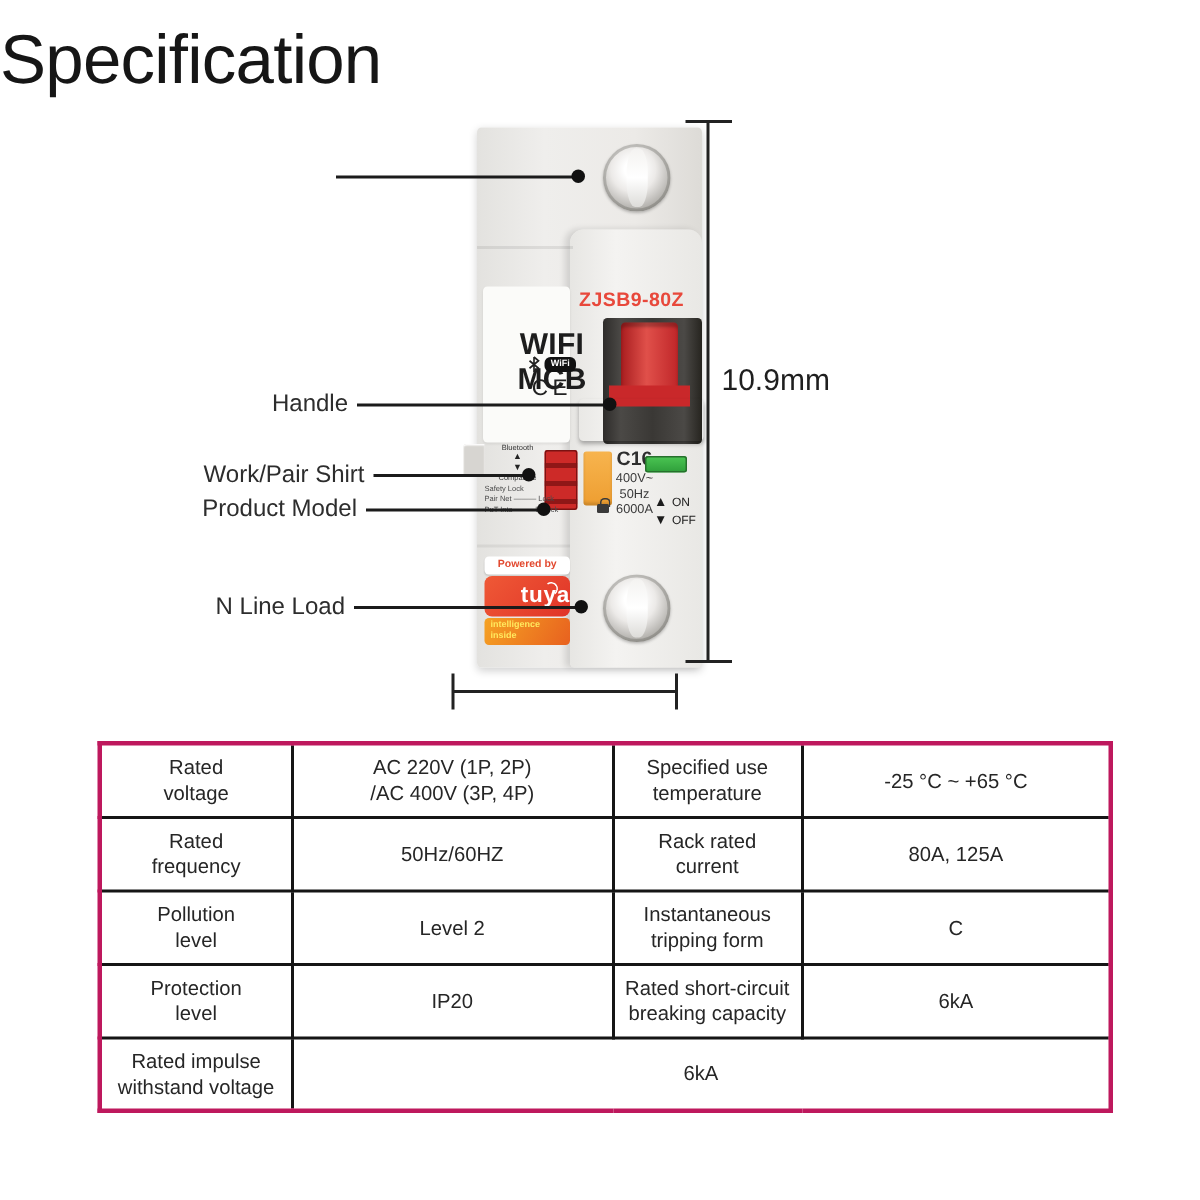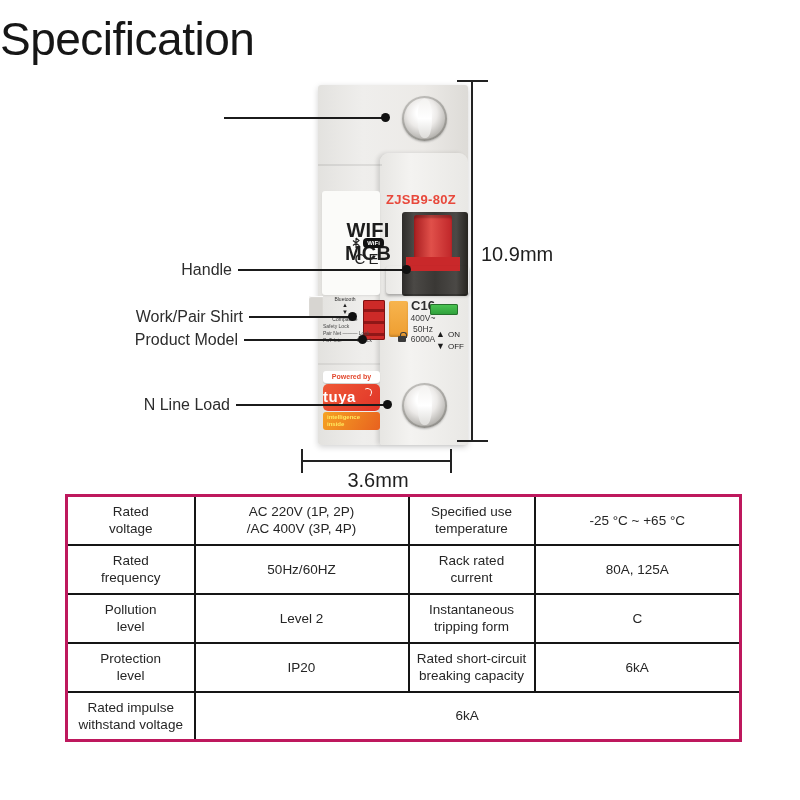--- a/index.html
+++ b/index.html
@@ -77,21 +77,21 @@
            background:linear-gradient(180deg,#4cc653,#2e9e3a); box-shadow:inset 0 0 0 1px #26702c; }
   .onoff { position:absolute; left:118px; top:243px; color:#1c1c1c; }
   .onoff .row { display:flex; align-items:center; gap:3px; height:12px; }
   .onoff .arr { font-size:9px; }
   .onoff .lab { font-size:8px; font-weight:normal; }
 
   .tuya { position:absolute; left:5px; top:286px; width:57px; }
   .tuya .pb { background:#fff; border-radius:3px; text-align:center; font-size:7px; font-weight:bold;
            color:#e2482e; line-height:12px; box-shadow:0 1px 1px rgba(0,0,0,.12); }
   .tuya .main { position:relative; margin-top:1px; background:linear-gradient(135deg,#ef5936,#e03428);
-           border-radius:5px; height:27px; text-align:left; color:#fff; font-size:15px;
+           border-radius:5px; height:27px; text-align:right; color:#fff; font-size:15px;
            font-weight:bold; line-height:26px; letter-spacing:.5px; }
   .tuya .arc { position:absolute; right:8px; top:4px; width:8px; height:8px; }
   .tuya .arc::before { content:""; position:absolute; right:0; top:0; width:7px; height:7px;
            border:1.4px solid #fff; border-left-color:transparent; border-bottom-color:transparent;
            border-radius:50%; transform:rotate(8deg); }
   .tuya .strip { margin-top:1px; background:linear-gradient(120deg,#f5a223,#e8611f); border-radius:3px;
            text-align:left; padding:2px 4px; font-size:6px; line-height:7px; font-weight:bold; color:#ffe95e; }
 
   
   .callout-label { position:absolute; font-size:16px; color:#2d2d2d; }
@@ -206,21 +206,20 @@
   <div class="cdot" style="left:383px; top:400px;"></div>
 
   <div class="dim" style="left:471px; top:81px; width:2px; height:361px;"></div>
   <div class="dim" style="left:457px; top:80px; width:31px; height:2px;"></div>
   <div class="dim" style="left:457px; top:440px; width:31px; height:2px;"></div>
   <div class="dim-text" style="left:481px; top:243px;text-align:center;">10.9mm</div>
 
   <div class="dim" style="left:302px; top:460px; width:150px; height:2px;"></div>
   <div class="dim" style="left:301px; top:449px; width:2px; height:24px;"></div>
   <div class="dim" style="left:450px; top:449px; width:2px; height:24px;"></div>
-  <div class="dim-text" style="left:322px; top:469px; width:112px; text-align:center;">3.6mm</div>
 
   <table class="spec-table">
     <colgroup>
         <col style="width:128px">
         <col style="width:214px">
         <col style="width:126px">
         <col style="width:206px">
       </colgroup>
     <tbody>
         <tr>

